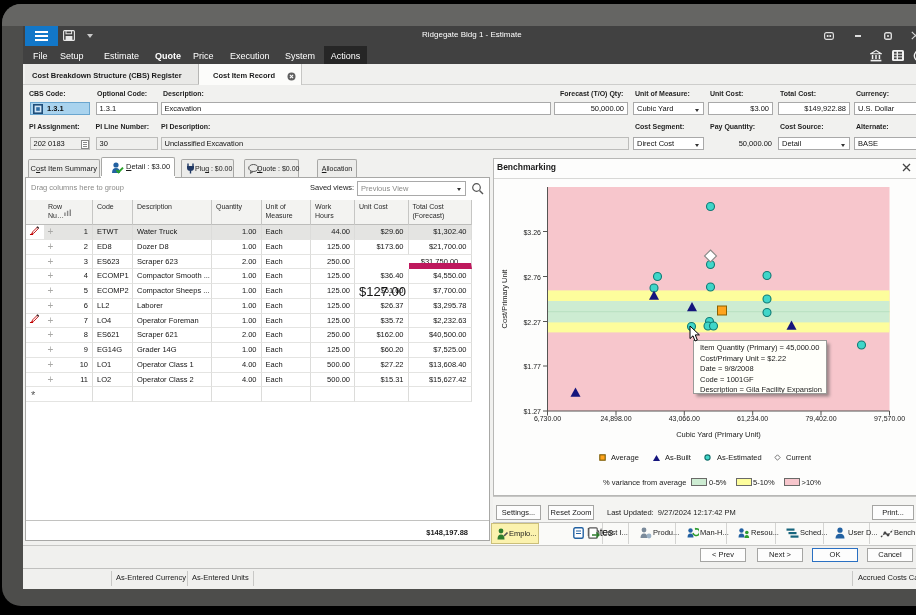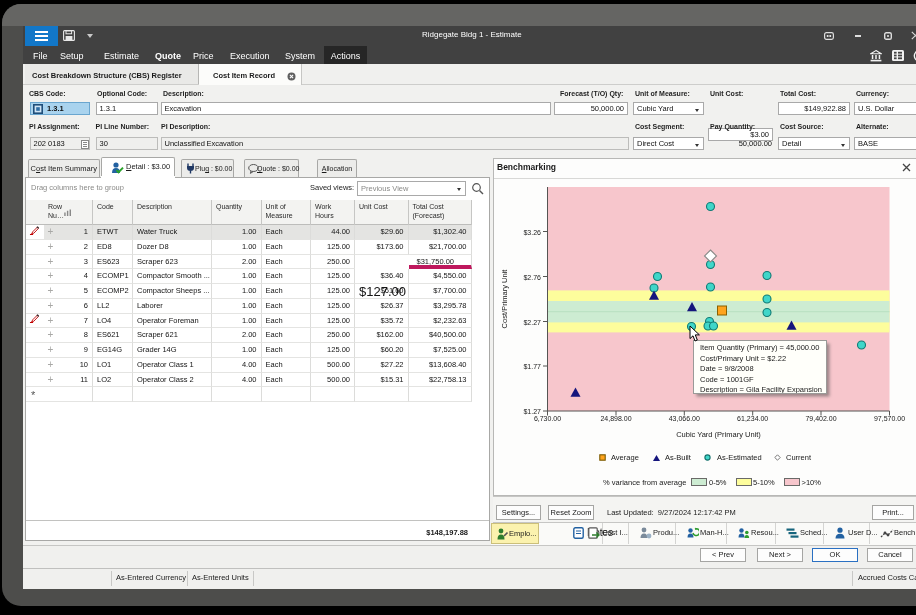--- a/index.html
+++ b/index.html
@@ -101,21 +101,21 @@
 <div class="fld" style="left:29.5px; top:102px; width:60px; background:#a9d3ee; border-color:#6aa6cf; font-weight:bold; padding-left:16.5px;">1.3.1
   <svg class="abs" style="left:2.5px; top:1px;" width="10" height="10" viewBox="0 0 10 10">
       <rect x="0.8" y="0.8" width="8.4" height="8.4" fill="#cfe4f4" stroke="#1f4e79" stroke-width="1.6"></rect>
       <rect x="3.2" y="3.2" width="3.6" height="3.6" fill="#2e6da4"></rect>
     </svg>
 </div>
 <div class="fld" style="left:95.5px; top:102px; width:62px;">1.3.1</div>
 <div class="fld" style="left:160.5px; top:102px; width:390px;">Excavation</div>
 <div class="fld rt" style="left:554px; top:102px; width:74px;">50,000.00</div>
 <div class="fld" style="left:633px; top:102px; width:71px;">Cubic Yard<span class="caret"></span></div>
-<div class="fld rt" style="left:708px; top:102px; width:65px;margin-top:26px;">$3.00</div>
+<div class="fld rt" style="left:708px; top:102px; width:65px;">$3.00</div>
 <div class="fld rt" style="left:778px; top:102px; width:72px;">$149,922.88</div>
 <div class="fld" style="left:854px; top:102px; width:66px;">U.S. Dollar</div>
 
 <div class="lbl" style="left:29px; top:123px;">PI Assignment:</div>
 <div class="lbl" style="left:95.5px; top:123px;">PI Line Number:</div>
 <div class="lbl" style="left:161px; top:123px;">PI Description:</div>
 <div class="lbl" style="left:635px; top:123px;">Cost Segment:</div>
 <div class="lbl" style="left:710px; top:123px;">Pay Quantity:</div>
 <div class="lbl" style="left:780px; top:123px;">Cost Source:</div>
 <div class="lbl" style="left:856px; top:123px;">Alternate:</div>
@@ -213,21 +213,21 @@
 <div class="abs" style="left:26px; top:239.75px; width:18px; height:14.75px; border-bottom:1px solid #e4e4e2;"></div>
 <div class="abs" style="left:47.5px; top:239.75px; font-size:10px; color:#a8a8a6; line-height:14.75px;">+</div>
 <div class="abs rt" style="left:60px; top:239.75px; width:28px; font-size:7.5px; color:#141414; line-height:14.75px;">2</div>
 <div class="abs" style="left:44px; top:254.50px; width:49px; height:14.75px; border-right:1px solid #dcdcda; border-bottom:1px solid #e4e4e2; font-size:7.5px; color:#141414; line-height:14.75px; padding:0 4px;white-space:nowrap; overflow:hidden;"></div>
 <div class="abs" style="left:93px; top:254.50px; width:40px; height:14.75px; border-right:1px solid #dcdcda; border-bottom:1px solid #e4e4e2; font-size:7.5px; color:#141414; line-height:14.75px; padding:0 4px;white-space:nowrap; overflow:hidden;">ES623</div>
 <div class="abs" style="left:133px; top:254.50px; width:79px; height:14.75px; border-right:1px solid #dcdcda; border-bottom:1px solid #e4e4e2; font-size:7.5px; color:#141414; line-height:14.75px; padding:0 4px;white-space:nowrap; overflow:hidden;">Scraper 623</div>
 <div class="abs" style="left:212px; top:254.50px; width:49.5px; height:14.75px; border-right:1px solid #dcdcda; border-bottom:1px solid #e4e4e2; font-size:7.5px; color:#141414; line-height:14.75px; text-align:right;padding:0 4px;white-space:nowrap; overflow:hidden;">2.00</div>
 <div class="abs" style="left:261.5px; top:254.50px; width:49.5px; height:14.75px; border-right:1px solid #dcdcda; border-bottom:1px solid #e4e4e2; font-size:7.5px; color:#141414; line-height:14.75px; padding:0 4px;white-space:nowrap; overflow:hidden;">Each</div>
 <div class="abs" style="left:311px; top:254.50px; width:44px; height:14.75px; border-right:1px solid #dcdcda; border-bottom:1px solid #e4e4e2; font-size:7.5px; color:#141414; line-height:14.75px; text-align:right;padding:0 4px;white-space:nowrap; overflow:hidden;">250.00</div>
 <div class="abs" style="left:355px; top:254.50px; width:53.5px; height:14.75px; border-right:1px solid #dcdcda; border-bottom:1px solid #e4e4e2; font-size:13px; color:#141414; line-height:14.75px; text-align:right;padding:0 4px;white-space:nowrap; overflow:hidden;margin-top:30px;">$127.00</div>
-<div class="abs" style="left:408.5px; top:254.50px; width:63px; height:14.75px; border-right:1px solid #dcdcda; border-bottom:4px solid #be185d; font-size:7.5px; color:#141414; line-height:14.75px; text-align:left;padding:0 8px;white-space:nowrap; overflow:hidden;">$31,750.00</div>
+<div class="abs" style="left:408.5px; top:254.50px; width:63px; height:14.75px; border-right:1px solid #dcdcda; border-bottom:6px solid #be185d; font-size:7.5px; color:#141414; line-height:14.75px; text-align:center;padding:0 8px;white-space:nowrap; overflow:hidden;">$31,750.00</div>
 <div class="abs" style="left:26px; top:254.50px; width:18px; height:14.75px; border-bottom:1px solid #e4e4e2;"></div>
 <div class="abs" style="left:47.5px; top:254.50px; font-size:10px; color:#a8a8a6; line-height:14.75px;">+</div>
 <div class="abs rt" style="left:60px; top:254.50px; width:28px; font-size:7.5px; color:#141414; line-height:14.75px;">3</div>
 <div class="abs" style="left:44px; top:269.25px; width:49px; height:14.75px; border-right:1px solid #dcdcda; border-bottom:1px solid #e4e4e2; font-size:7.5px; color:#141414; line-height:14.75px; padding:0 4px;white-space:nowrap; overflow:hidden;"></div>
 <div class="abs" style="left:93px; top:269.25px; width:40px; height:14.75px; border-right:1px solid #dcdcda; border-bottom:1px solid #e4e4e2; font-size:7.5px; color:#141414; line-height:14.75px; padding:0 4px;white-space:nowrap; overflow:hidden;">ECOMP1</div>
 <div class="abs" style="left:133px; top:269.25px; width:79px; height:14.75px; border-right:1px solid #dcdcda; border-bottom:1px solid #e4e4e2; font-size:7.5px; color:#141414; line-height:14.75px; padding:0 4px;white-space:nowrap; overflow:hidden;">Compactor Smooth ...</div>
 <div class="abs" style="left:212px; top:269.25px; width:49.5px; height:14.75px; border-right:1px solid #dcdcda; border-bottom:1px solid #e4e4e2; font-size:7.5px; color:#141414; line-height:14.75px; text-align:right;padding:0 4px;white-space:nowrap; overflow:hidden;">1.00</div>
 <div class="abs" style="left:261.5px; top:269.25px; width:49.5px; height:14.75px; border-right:1px solid #dcdcda; border-bottom:1px solid #e4e4e2; font-size:7.5px; color:#141414; line-height:14.75px; padding:0 4px;white-space:nowrap; overflow:hidden;">Each</div>
 <div class="abs" style="left:311px; top:269.25px; width:44px; height:14.75px; border-right:1px solid #dcdcda; border-bottom:1px solid #e4e4e2; font-size:7.5px; color:#141414; line-height:14.75px; text-align:right;padding:0 4px;white-space:nowrap; overflow:hidden;">125.00</div>
 <div class="abs" style="left:355px; top:269.25px; width:53.5px; height:14.75px; border-right:1px solid #dcdcda; border-bottom:1px solid #e4e4e2; font-size:7.5px; color:#141414; line-height:14.75px; text-align:right;padding:0 4px;white-space:nowrap; overflow:hidden;">$36.40</div>
@@ -306,21 +306,21 @@
 <div class="abs" style="left:26px; top:357.75px; width:18px; height:14.75px; border-bottom:1px solid #e4e4e2;"></div>
 <div class="abs" style="left:47.5px; top:357.75px; font-size:10px; color:#a8a8a6; line-height:14.75px;">+</div>
 <div class="abs rt" style="left:60px; top:357.75px; width:28px; font-size:7.5px; color:#141414; line-height:14.75px;">10</div>
 <div class="abs" style="left:44px; top:372.50px; width:49px; height:14.75px; border-right:1px solid #dcdcda; border-bottom:1px solid #e4e4e2; font-size:7.5px; color:#141414; line-height:14.75px; padding:0 4px;white-space:nowrap; overflow:hidden;"></div>
 <div class="abs" style="left:93px; top:372.50px; width:40px; height:14.75px; border-right:1px solid #dcdcda; border-bottom:1px solid #e4e4e2; font-size:7.5px; color:#141414; line-height:14.75px; padding:0 4px;white-space:nowrap; overflow:hidden;">LO2</div>
 <div class="abs" style="left:133px; top:372.50px; width:79px; height:14.75px; border-right:1px solid #dcdcda; border-bottom:1px solid #e4e4e2; font-size:7.5px; color:#141414; line-height:14.75px; padding:0 4px;white-space:nowrap; overflow:hidden;">Operator Class 2</div>
 <div class="abs" style="left:212px; top:372.50px; width:49.5px; height:14.75px; border-right:1px solid #dcdcda; border-bottom:1px solid #e4e4e2; font-size:7.5px; color:#141414; line-height:14.75px; text-align:right;padding:0 4px;white-space:nowrap; overflow:hidden;">4.00</div>
 <div class="abs" style="left:261.5px; top:372.50px; width:49.5px; height:14.75px; border-right:1px solid #dcdcda; border-bottom:1px solid #e4e4e2; font-size:7.5px; color:#141414; line-height:14.75px; padding:0 4px;white-space:nowrap; overflow:hidden;">Each</div>
 <div class="abs" style="left:311px; top:372.50px; width:44px; height:14.75px; border-right:1px solid #dcdcda; border-bottom:1px solid #e4e4e2; font-size:7.5px; color:#141414; line-height:14.75px; text-align:right;padding:0 4px;white-space:nowrap; overflow:hidden;">500.00</div>
 <div class="abs" style="left:355px; top:372.50px; width:53.5px; height:14.75px; border-right:1px solid #dcdcda; border-bottom:1px solid #e4e4e2; font-size:7.5px; color:#141414; line-height:14.75px; text-align:right;padding:0 4px;white-space:nowrap; overflow:hidden;">$15.31</div>
-<div class="abs" style="left:408.5px; top:372.50px; width:63px; height:14.75px; border-right:1px solid #dcdcda; border-bottom:1px solid #e4e4e2; font-size:7.5px; color:#141414; line-height:14.75px; text-align:right;padding:0 4px;white-space:nowrap; overflow:hidden;">$22,758.13</div>
+<div class="abs" style="left:408.5px; top:372.50px; width:63px; height:14.75px; border-right:1px solid #dcdcda; border-bottom:1px solid #e4e4e2; font-size:7.5px; color:#141414; line-height:14.75px; text-align:right;padding:0 4px;white-space:nowrap; overflow:hidden;">$15,627.42</div>
 <div class="abs" style="left:26px; top:372.50px; width:18px; height:14.75px; border-bottom:1px solid #e4e4e2;"></div>
 <div class="abs" style="left:47.5px; top:372.50px; font-size:10px; color:#a8a8a6; line-height:14.75px;">+</div>
 <div class="abs rt" style="left:60px; top:372.50px; width:28px; font-size:7.5px; color:#141414; line-height:14.75px;">11</div>
 <div class="abs" style="left:44px; top:387.25px; width:49px; height:14.75px; border-right:1px solid #dcdcda; border-bottom:1px solid #e4e4e2;"></div>
 <div class="abs" style="left:93px; top:387.25px; width:40px; height:14.75px; border-right:1px solid #dcdcda; border-bottom:1px solid #e4e4e2;"></div>
 <div class="abs" style="left:133px; top:387.25px; width:79px; height:14.75px; border-right:1px solid #dcdcda; border-bottom:1px solid #e4e4e2;"></div>
 <div class="abs" style="left:212px; top:387.25px; width:49.5px; height:14.75px; border-right:1px solid #dcdcda; border-bottom:1px solid #e4e4e2;"></div>
 <div class="abs" style="left:261.5px; top:387.25px; width:49.5px; height:14.75px; border-right:1px solid #dcdcda; border-bottom:1px solid #e4e4e2;"></div>
 <div class="abs" style="left:311px; top:387.25px; width:44px; height:14.75px; border-right:1px solid #dcdcda; border-bottom:1px solid #e4e4e2;"></div>
 <div class="abs" style="left:355px; top:387.25px; width:53.5px; height:14.75px; border-right:1px solid #dcdcda; border-bottom:1px solid #e4e4e2;"></div>

